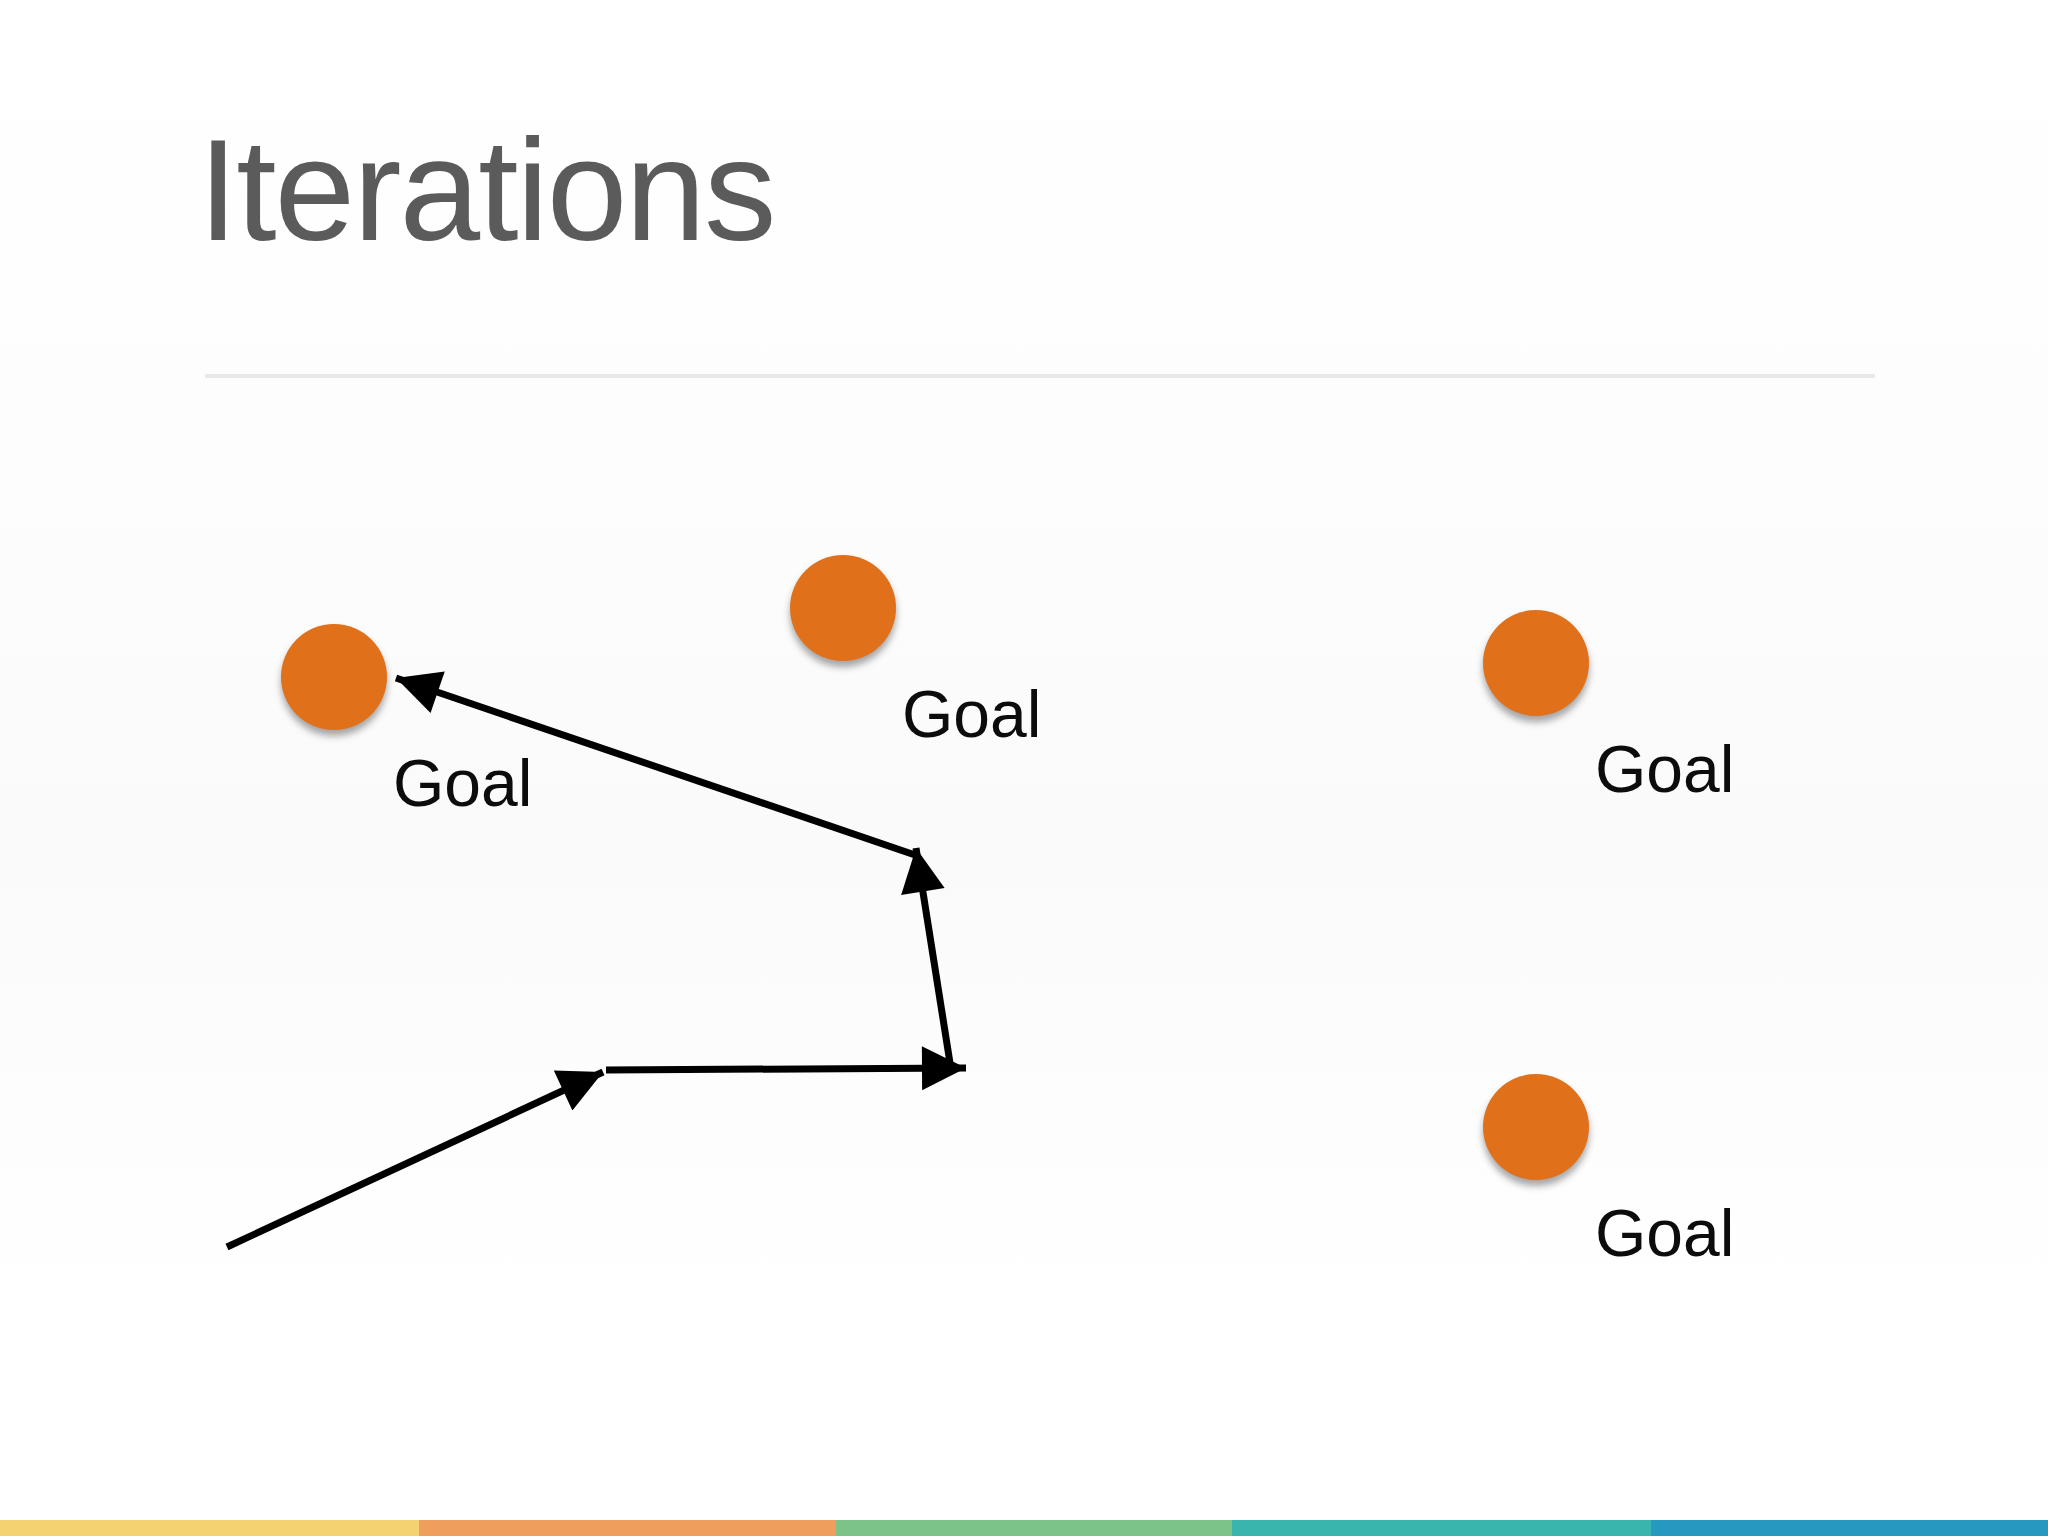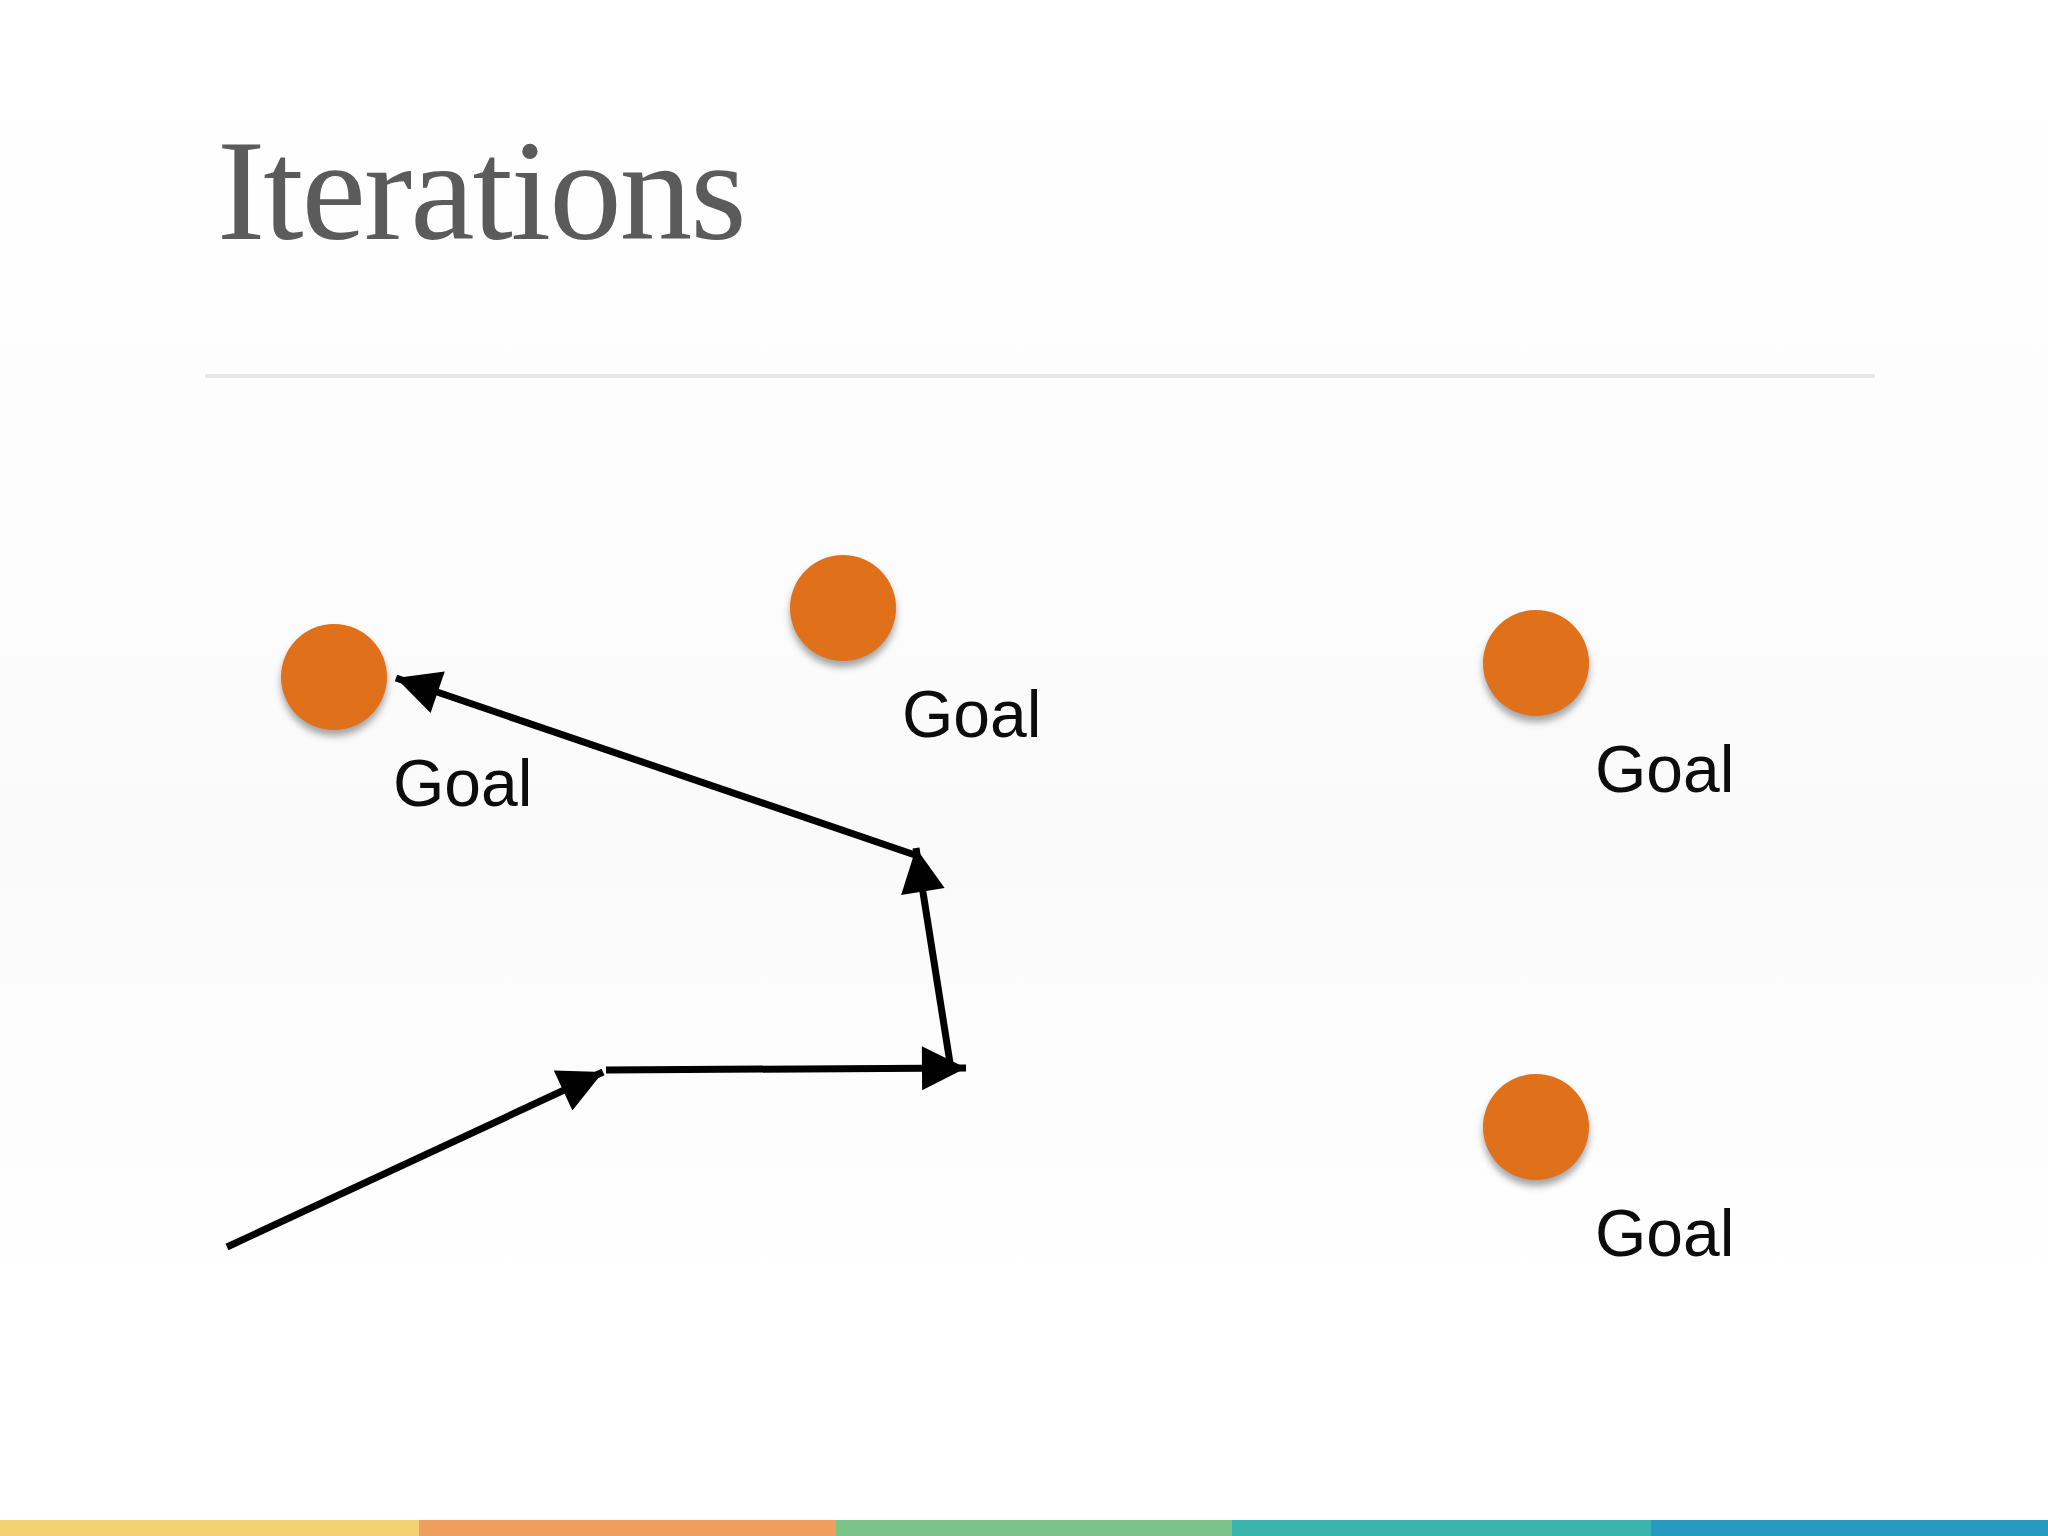--- a/index.html
+++ b/index.html
@@ -19,28 +19,27 @@
   
   .slide::before {
     content: "";
     position: absolute;
     inset: 0;
     background: linear-gradient(180deg, #ffffff 0%, #fdfdfd 30%, #fafafa 55%, #ffffff 85%);
     pointer-events: none;
   }
   .slide-title {
     position: absolute;
-    left: 217px;
+    left: 198px;
     top: 118px;
     font-size: 145px;
     line-height: 1;
     letter-spacing: -2px;
     color: var(--title-color, #5b5b5b);
     white-space: nowrap;
-    font-family: Liberation Serif, serif;
   }
   .divider {
     position: absolute;
     left: 205px;
     top: 374px;
     width: 1670px;
     height: 4px;
     background: var(--divider-color, #e9e9e9);
   }
   .diagram-svg {

